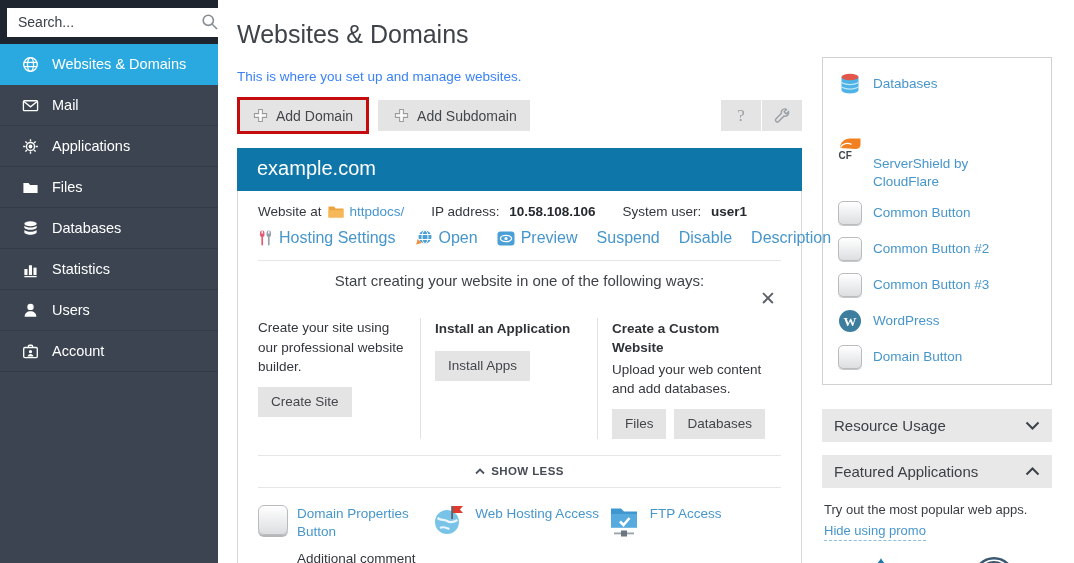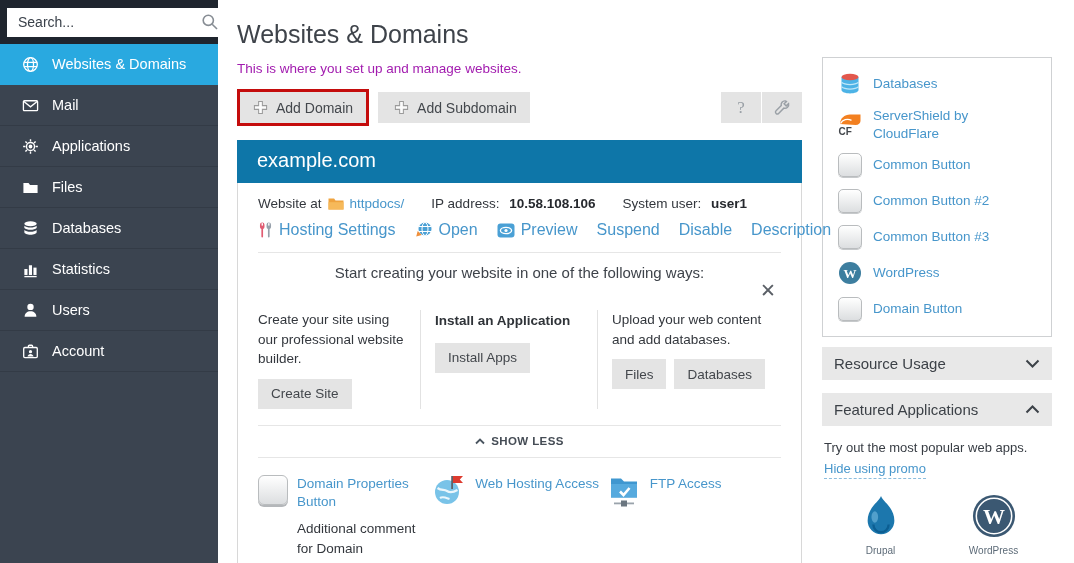--- a/index.html
+++ b/index.html
@@ -18,21 +18,21 @@
   .search-box input { border:none; outline:none; flex:1; min-width:0; font-size:14px; color:#30363d; font-family:inherit; background:transparent; }
   .search-box input::placeholder { color:#3a414a; opacity:1; }
   .nav-item { height:41px; display:flex; align-items:center; padding-left:21px; gap:13px;
     color:#fff; font-size:14.5px; border-bottom:1px solid #333b46; cursor:pointer; }
   .nav-item.active { background:#29a9e0; border-bottom-color:#29a9e0; }
   .nav-icon { width:18px; height:18px; display:flex; align-items:center; justify-content:center; }
 
   
   .content { position:absolute; left:237px; top:0; width:565px; }
   .page-title { margin:20px 0 0; font-size:25px; font-weight:400; color:#3e434a; }
-  .subtitle { margin:12px 0 0; font-size:13.5px; color:#a21caf; }
+  .subtitle { margin:20px 0 0; font-size:13.5px; color:#3b82f6; }
   .toolbar { margin-top:13px; display:flex; align-items:center; }
   .btn { background:#e4e4e4; border:none; height:31px; padding:0 13px; font-size:14px; color:#43474c;
     display:inline-flex; align-items:center; gap:8px; font-family:inherit; cursor:pointer; white-space:nowrap; }
   .annotation { border:3px solid #c40c0c; margin-right:9px; }
   .gap8 { margin-right:8px;padding-left:16px; }
   .help-group { margin-left:auto; display:flex; gap:1px; }
   .help-btn { width:40px; height:31px; background:#e4e4e4; border:none; cursor:pointer;
     display:flex; align-items:center; justify-content:center; color:#9aa0a6; font-size:17px; font-family:"Liberation Serif", serif; }
 
   .domain-card { margin-top:14px; }
@@ -70,21 +70,21 @@
   .keybtn.big { width:30px; height:30px; border-radius:6px; box-shadow:0 2px 0 #b4b7ba; }
 
   
   .rightbar { position:absolute; left:822px; top:57px; width:230px; }
   .tools-box { border:1px solid #cfd1d3; padding:13px 14px 4px; }
   .tb-row { display:flex; align-items:center; gap:10px; margin-bottom:10px; min-height:26px; cursor:pointer; }
   .tb-icon { width:26px; flex:none; display:flex; justify-content:center; }
   .tb-row .link { font-size:13.5px; line-height:1.3; }
   .collapse-bar { height:33px; background:#e8e8e8; display:flex; align-items:center; padding:0 12px;
     font-size:15px; color:#3c4147; cursor:pointer; }
-  .mt10 { margin-top:10px; } .mt13 { margin-top:13px; }
+  .mt10 { margin-top:24px; } .mt13 { margin-top:13px; }
   .chev { margin-left:auto; display:flex; }
   .featured-body { padding:13px 2px 0; font-size:13px; color:#383d44; line-height:1.4; }
   .hide-link { display:inline-block; margin-top:3px; color:#4796cb; border-bottom:1px dashed #8cbede; cursor:pointer; }
   .apps { display:flex; flex-wrap:wrap; margin-top:15px; }
   .app { width:50%; display:flex; flex-direction:column; align-items:center; cursor:pointer; }
   .app-label { margin-top:6px; font-size:10px; color:#5d6b78; }
 </style>
 </head>
 <body>
 
@@ -288,20 +288,21 @@
         <div class="promo-cols">
           <div class="pcol">
             <div>Create your site using our professional website builder.</div>
             <button class="btn">Create Site</button>
           </div>
           <div class="pcol">
             <h3>Install an Application</h3>
             <button class="btn">Install Apps</button>
           </div>
           <div class="pcol">
+            <h3 style="max-width:130px;">Create a Custom Website</h3>
             <div>Upload your web content and add databases.</div>
             <div class="btn-row">
               <button class="btn">Files</button>
               <button class="btn">Databases</button>
             </div>
           </div>
         </div>
       </div>
 
       <div class="show-less">
@@ -364,21 +365,21 @@
       <a class="link">Databases</a>
     </div>
     <div class="tb-row">
       <span class="tb-icon">
         <svg width="26" height="25" viewBox="0 0 26 25">
           <path d="M3 12C3 6.5 7.5 2.5 13 2.5h10.5V9c0 2.2-2 4-4.8 4z" fill="#f38020"></path>
           <path d="M3.5 11.5c2-4 7-5.2 11-3.2" stroke="#fff" stroke-width="1.4" fill="none"></path>
           <text x="1.5" y="23" font-size="10" font-weight="bold" fill="#43474c" font-family="Liberation Sans, sans-serif">CF</text>
           </svg>
       </span>
-      <a class="link" style="max-width:130px;">ServerShield by CloudFlare</a>
+      <a class="link" style="max-width:130px;margin-top:48px;">ServerShield by CloudFlare</a>
     </div>
     <div class="tb-row">
       <span class="tb-icon">
           <span class="keybtn"></span>
         </span>
       <a class="link">Common Button</a>
     </div>
     <div class="tb-row">
       <span class="tb-icon">
           <span class="keybtn"></span>

